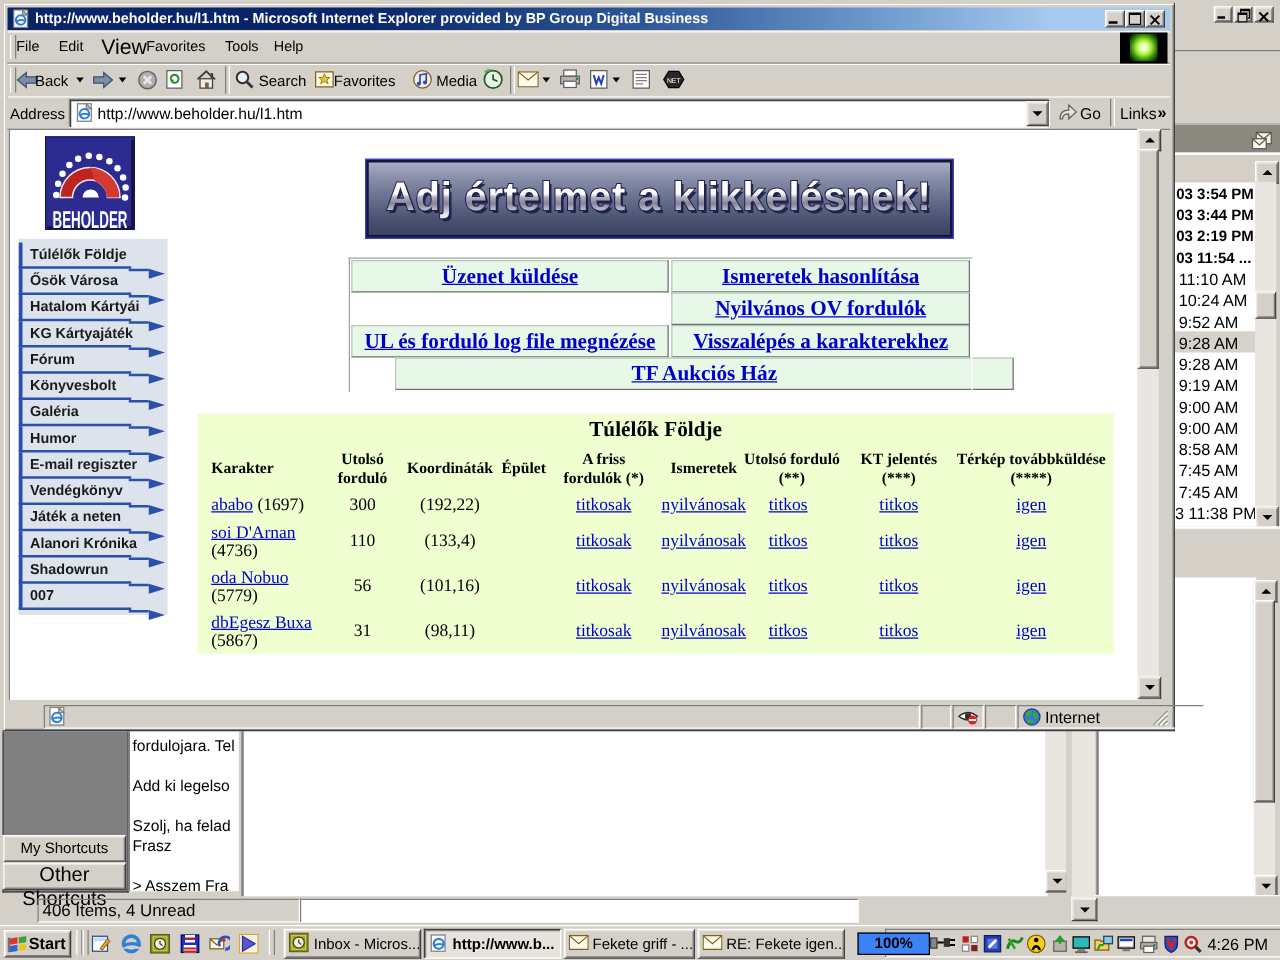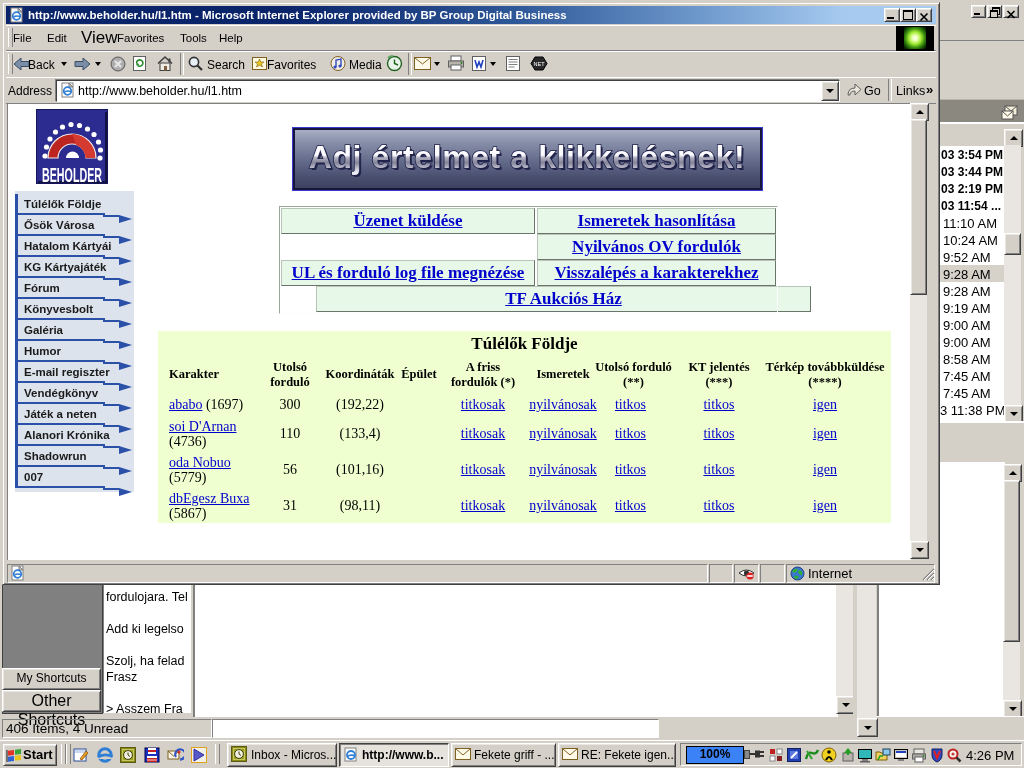--- a/index.html
+++ b/index.html
@@ -1,18 +1,18 @@
 <!DOCTYPE html>
 <html><head><meta charset="utf-8">
 <style>
 html,body{margin:0;padding:0;width:1024px;height:768px;overflow:hidden;
  font-family:"Liberation Sans",sans-serif;background:#D4D0C8;}
 .abs{position:absolute;}
 .ras{border:1px solid;border-color:#FFFFFF #404040 #404040 #FFFFFF;box-shadow:inset 1px 1px 0 #E9E7E2,inset -1px -1px 0 #808080;background:#D4D0C8;}
-.snkp{border:1px solid;border-color:#808080 #FFFFFF #FFFFFF #808080;}
+.snkp{border:1px solid;border-color:#808080 #FFFFFF #FFFFFF #808080;margin-left:28px;}
 .hatch{background:#E9E6E1;}
 .sbbtn{border:1px solid;border-color:#FFFFFF #404040 #404040 #FFFFFF;box-shadow:inset 1px 1px 0 #E9E7E2,inset -1px -1px 0 #808080;background:#D4D0C8;display:flex;align-items:center;justify-content:center;}
 .tri-u{width:0;height:0;border:4px solid transparent;border-bottom:4px solid #000;margin-top:-4px;}
 .tri-d{width:0;height:0;border:4px solid transparent;border-top:4px solid #000;margin-bottom:-4px;}
 .txt{white-space:nowrap;}
 .mi{position:absolute;left:7px;width:81px;height:19px;border-left:3px solid #2a50a8;border-bottom:2px solid #2a50a8;font:bold 11.5px "Liberation Sans";color:#1a1a1a;line-height:20px;padding-left:6px;white-space:nowrap;}
 .mi::after{content:'';position:absolute;right:-14px;bottom:-4px;width:16px;height:2px;background:#2a50a8;}
 .mi::before{content:'';position:absolute;right:-27px;bottom:-10px;width:0;height:0;border-left:13px solid #2a50a8;border-top:4.5px solid transparent;border-bottom:4.5px solid transparent;}
 .lc{position:absolute;background:#E8F8E8;border:1px solid;border-color:#b8c4b8 #6a746a #6a746a #b8c4b8;text-align:center;font:bold 17px "Liberation Serif",serif;}
 .lc span{color:#0000cc;text-decoration:underline;line-height:24px;}

